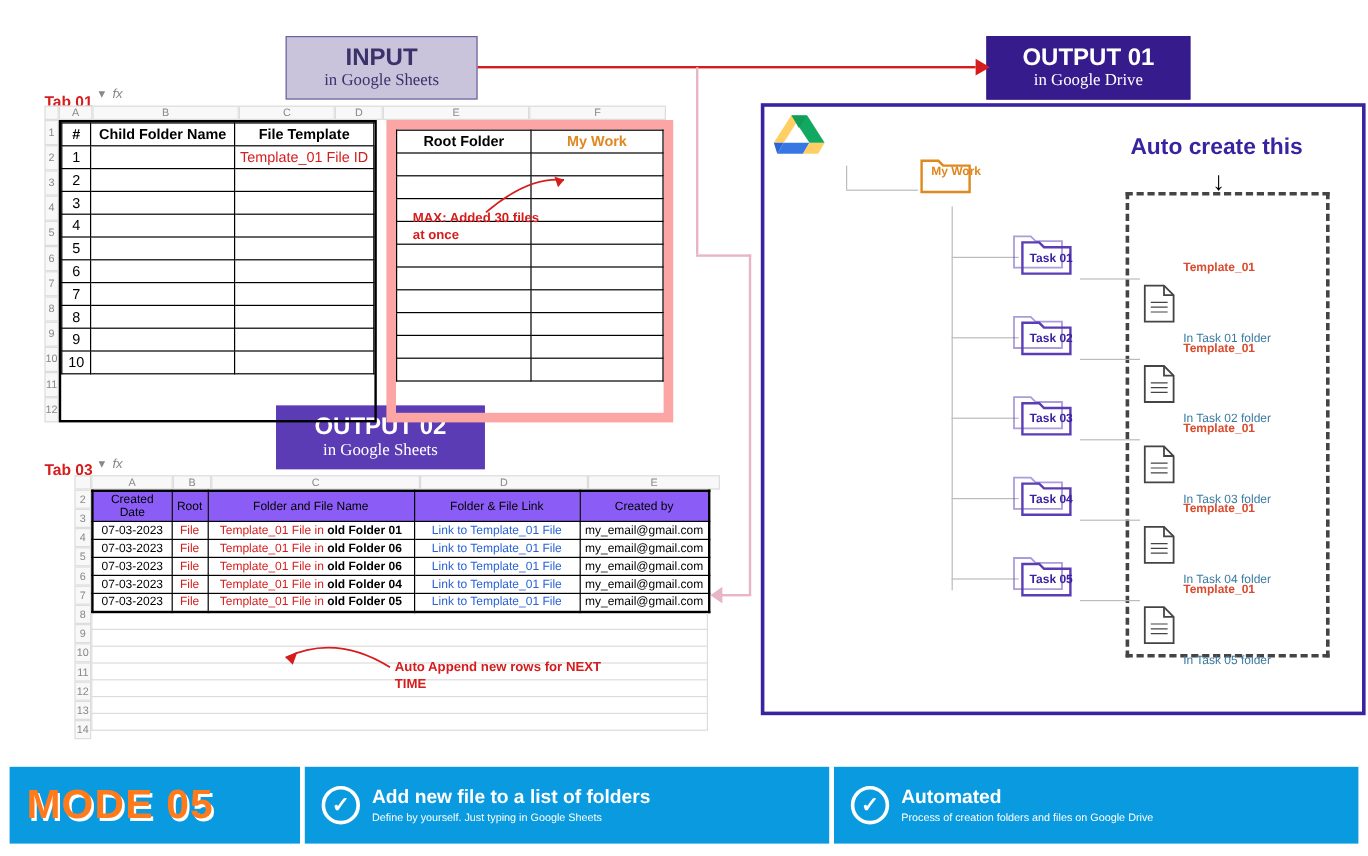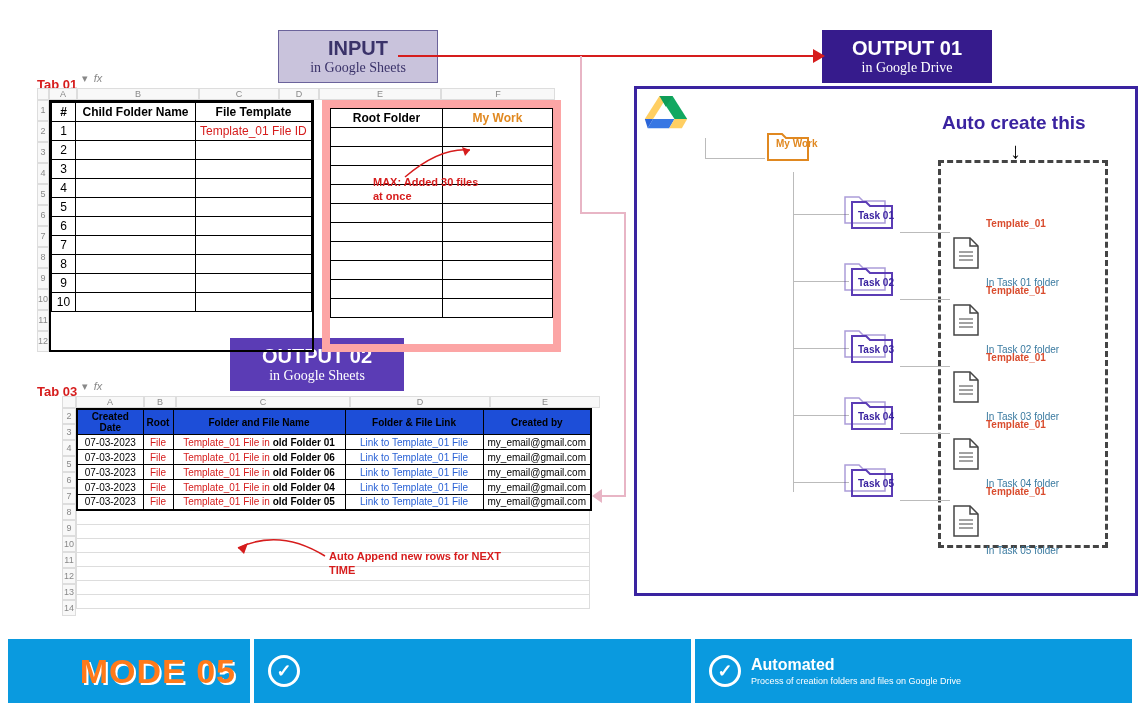--- a/index.html
+++ b/index.html
@@ -2,21 +2,21 @@
 <html><head>
 <meta charset="utf-8">
 <style>
   * { box-sizing: border-box; margin: 0; padding: 0; }
   body { width: 1140px; height: 713px; font-family: Arial, sans-serif; background: #fff; position: relative; }
 
   .label-box { position: absolute; text-align: center; border: 1.5px solid; padding: 6px 18px; }
   .label-box .big { font-size: 20px; font-weight: bold; }
   .label-box .small { font-size: 14px; font-family: Georgia, serif; }
 
-  .input-box { left: 238px; top: 30px; width: 160px; background: #c9c3dc; border-color: #6b639b; color: #3a3269; margin-left: 40px; }
+  .input-box { left: 238px; top: 30px; width: 160px; background: #c9c3dc; border-color: #6b639b; color: #3a3269; }
   .output1-box { left: 822px; top: 30px; width: 170px; background: #361b8c; border-color: #361b8c; color: #fff; }
   .output2-box { left: 230px; top: 338px; width: 174px; background: #5b3cb5; border-color: #5b3cb5; color: #fff; }
 
   .tab-label { position: absolute; color: #d61d1d; font-size: 13px; font-weight: bold; }
   .tab1 { left: 37px; top: 77px; }
   .tab2 { left: 37px; top: 384px; }
 
   .fx-bar { position: absolute; font-size: 11px; color: #888; }
   .fx1 { left: 82px; top: 72px; }
   .fx2 { left: 82px; top: 380px; }
@@ -34,29 +34,29 @@
   .tbl1-right { border: 8px solid #fca5a5; margin-left: 8px; }
   .tbl1 .num { text-align: center; width: 24px; }
   .tbl1 .cfn { width: 120px; }
   .tbl1 .ft { width: 116px; }
   .tbl1 .rf { width: 112px; }
   .tbl1 .mw { width: 110px; }
   .tbl1 .red { color: #d61d1d; }
   .tbl1 .orange { color: #e08820; font-weight: bold; }
 
   .annot { position: absolute; color: #d61d1d; font-size: 11px; font-weight: bold; line-height: 1.3; }
-  .annot1 { left: 373px; top: 175px; width: 110px; }
+  .annot1 { left: 344px; top: 175px; width: 110px; }
 
   
   .tbl2 { position: absolute; left: 62px; top: 396px; }
   .tbl2 .colhdr { height: 12px; display: flex; }
   .tbl2 .colhdr div { border: 0.5px solid #ddd; background: #f8f8f8; font-size: 9px; color: #888; text-align: center; }
   .tbl2 table { border-collapse: collapse; border: 2px solid #000; }
   .tbl2 th, .tbl2 td { border: 1px solid #000; font-size: 10px; padding: 1px 3px; height: 15px; text-align: center; }
-  .tbl2 th { font-weight: bold; background: #1d4ed8; }
+  .tbl2 th { font-weight: normal; background: #8b5cf6; }
   .tbl2 .rowhdr { width: 14px; border: 0.5px solid #ddd; background: #f8f8f8; font-size: 9px; color: #888; text-align: center; }
   .tbl2 .c1 { width: 66px; }
   .tbl2 .c2 { width: 30px; }
   .tbl2 .c3 { width: 172px; }
   .tbl2 .c4 { width: 138px; }
   .tbl2 .c5 { width: 108px; }
   .tbl2 .red { color: #d61d1d; }
   .tbl2 .bold { font-weight: bold; color: #000; }
   .tbl2 .blue { color: #2a62d6; }
   .tbl2-wrap { display: flex; }
@@ -87,21 +87,21 @@
   .tree-line { position: absolute; background: #bbb; }
 
   
   .arrow-line { position: absolute; background: #d61d1d; }
   .arrow-head { position: absolute; width: 0; height: 0; }
   .pink-line { position: absolute; background: #e8b5c5; }
 
   
   .banner { position: absolute; left: 8px; bottom: 10px; width: 1124px; height: 64px; display: flex; gap: 4px; }
   .banner > div { background: #0a9adf; display: flex; align-items: center; padding: 0 14px; }
-  .mode { width: 242px; justify-content: flex-end; }
+  .mode { width: 242px; justify-content: flex-start; }
   .mode-text { font-family: Impact, sans-serif; font-size: 34px; font-weight: 900; color: #ff7a1a; letter-spacing: 1px; text-shadow: 2px 2px 0 #fff; }
   .feat { flex: 1; color: #fff; gap: 10px; }
   .feat .check { width: 32px; height: 32px; border: 3px solid #fff; border-radius: 50%; display: flex; align-items: center; justify-content: center; flex-shrink:0; }
   .feat .check::after { content: '✓'; color: #fff; font-size: 18px; font-weight: bold; }
   .feat .txt .h { font-size: 16px; font-weight: bold; }
   .feat .txt .s { font-size: 9px; margin-top: 2px; }
 
   .curved-arrow { position: absolute; }
 </style>
 </head>
@@ -533,20 +533,24 @@
     </div>
     <div class="tree-line" style="left:900px;top:500px;width:50px;height:1px"></div>
   </div>
 
 <div class="banner">
   <div class="mode">
       <span class="mode-text">MODE 05</span>
     </div>
   <div class="feat">
     <div class="check"></div>
+    <div class="txt">
+        <div class="h">Add new file to a list of folders</div>
+        <div class="s">Define by yourself. Just typing in Google Sheets</div>
+      </div>
   </div>
   <div class="feat">
     <div class="check"></div>
     <div class="txt">
         <div class="h">Automated</div>
         <div class="s">Process of creation folders and files on Google Drive</div>
       </div>
   </div>
 </div>
 

